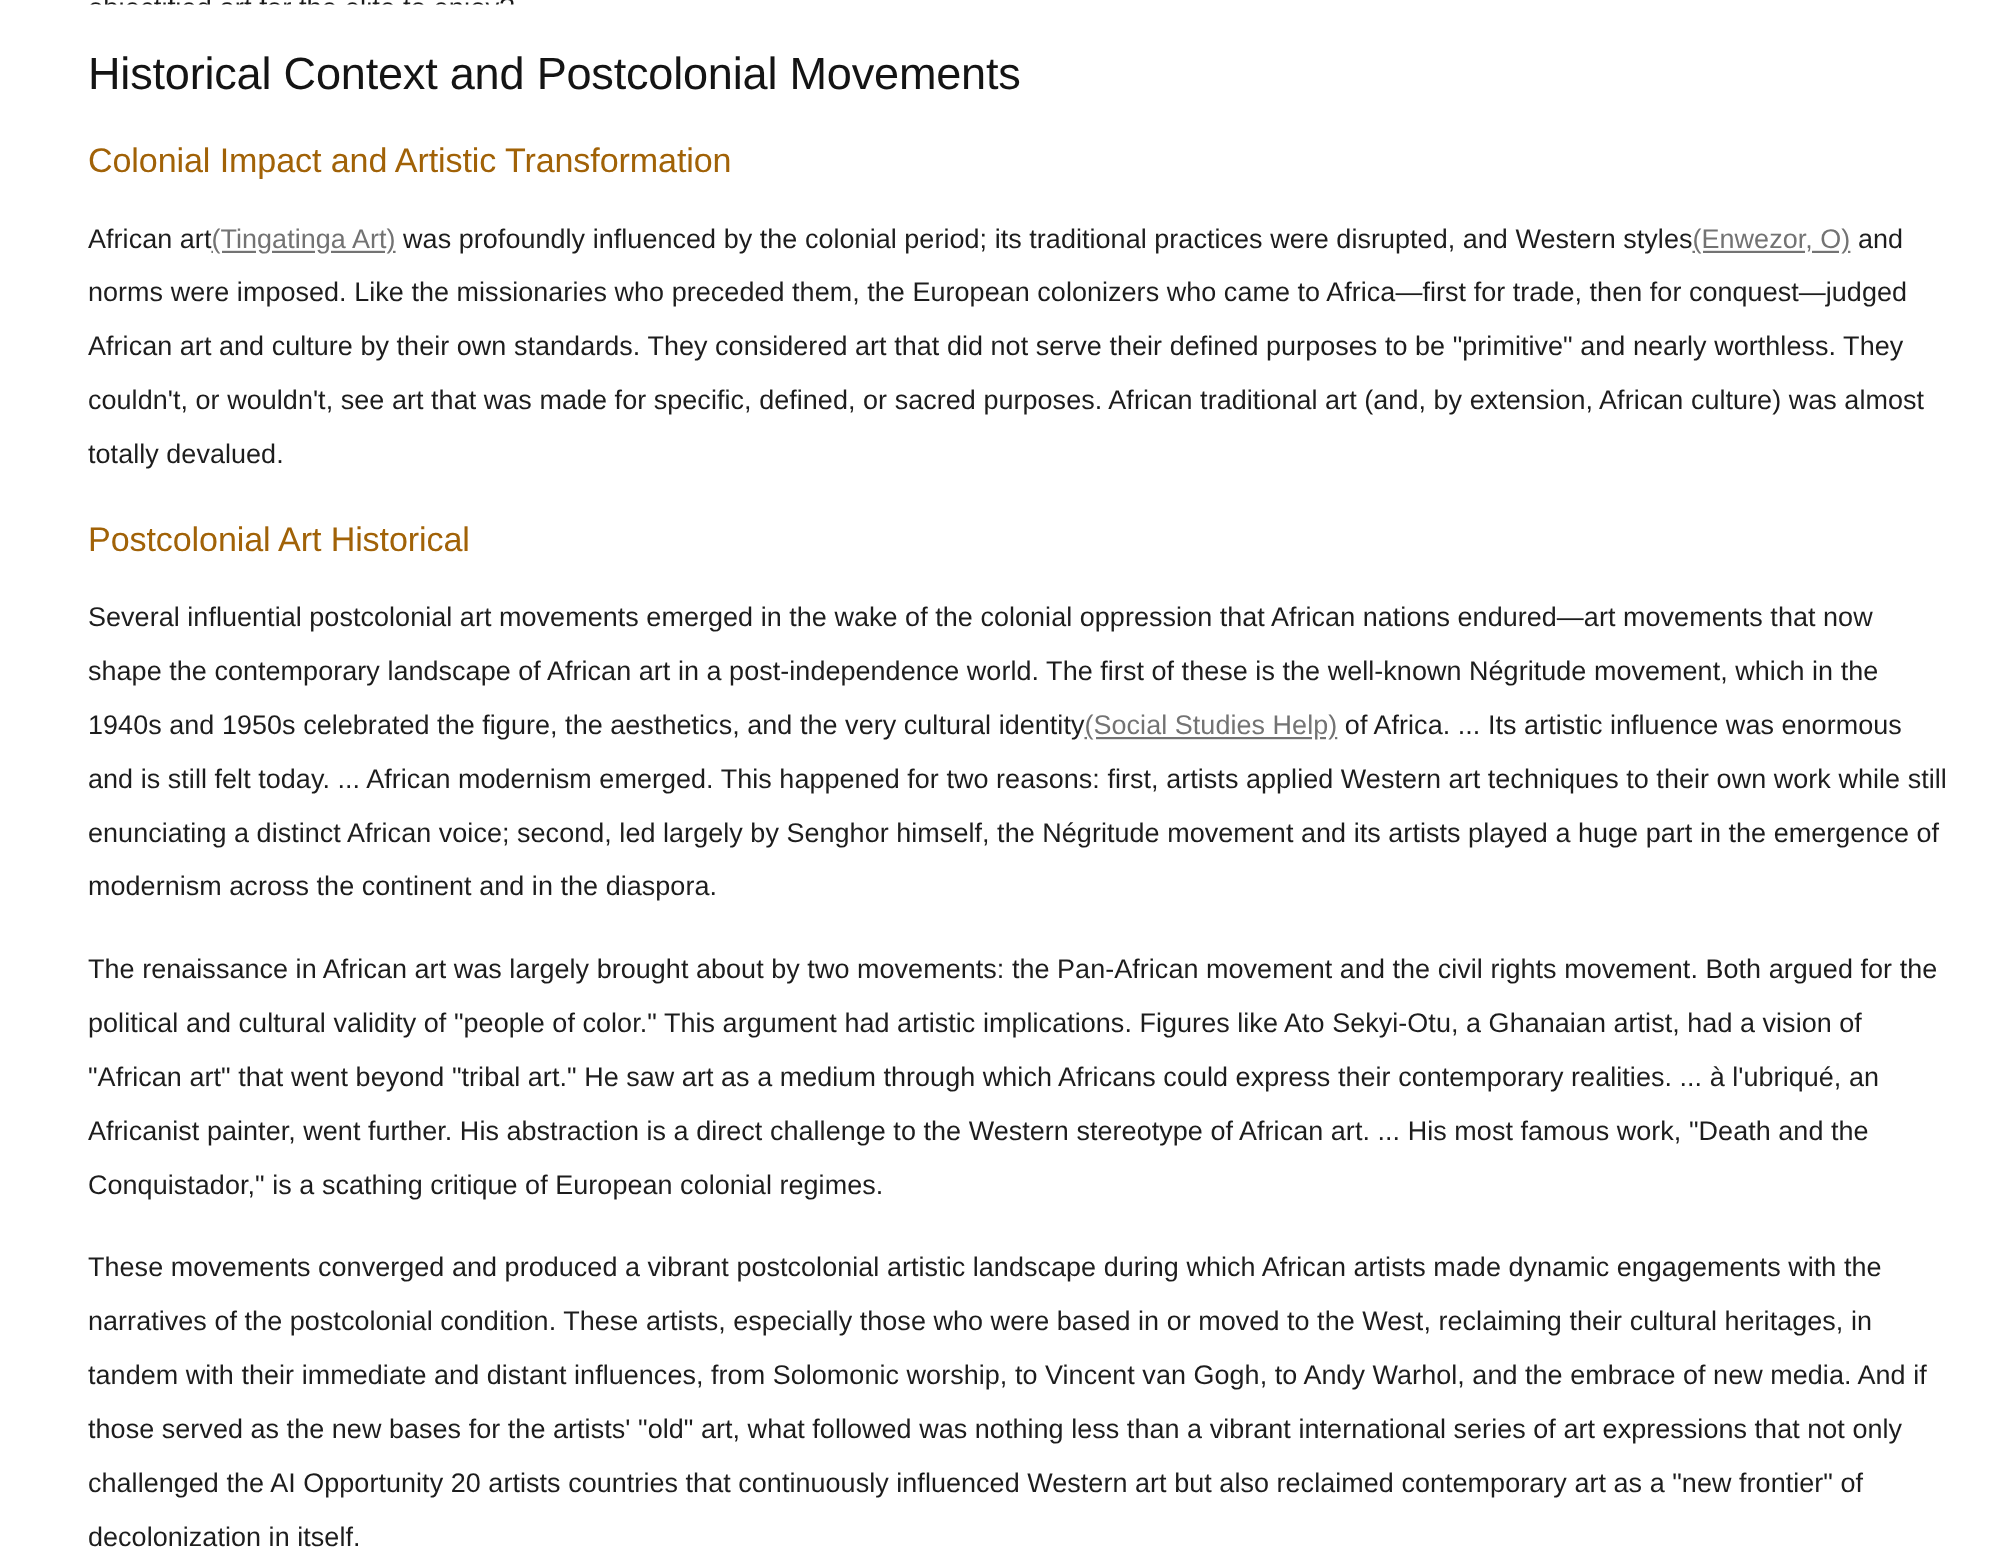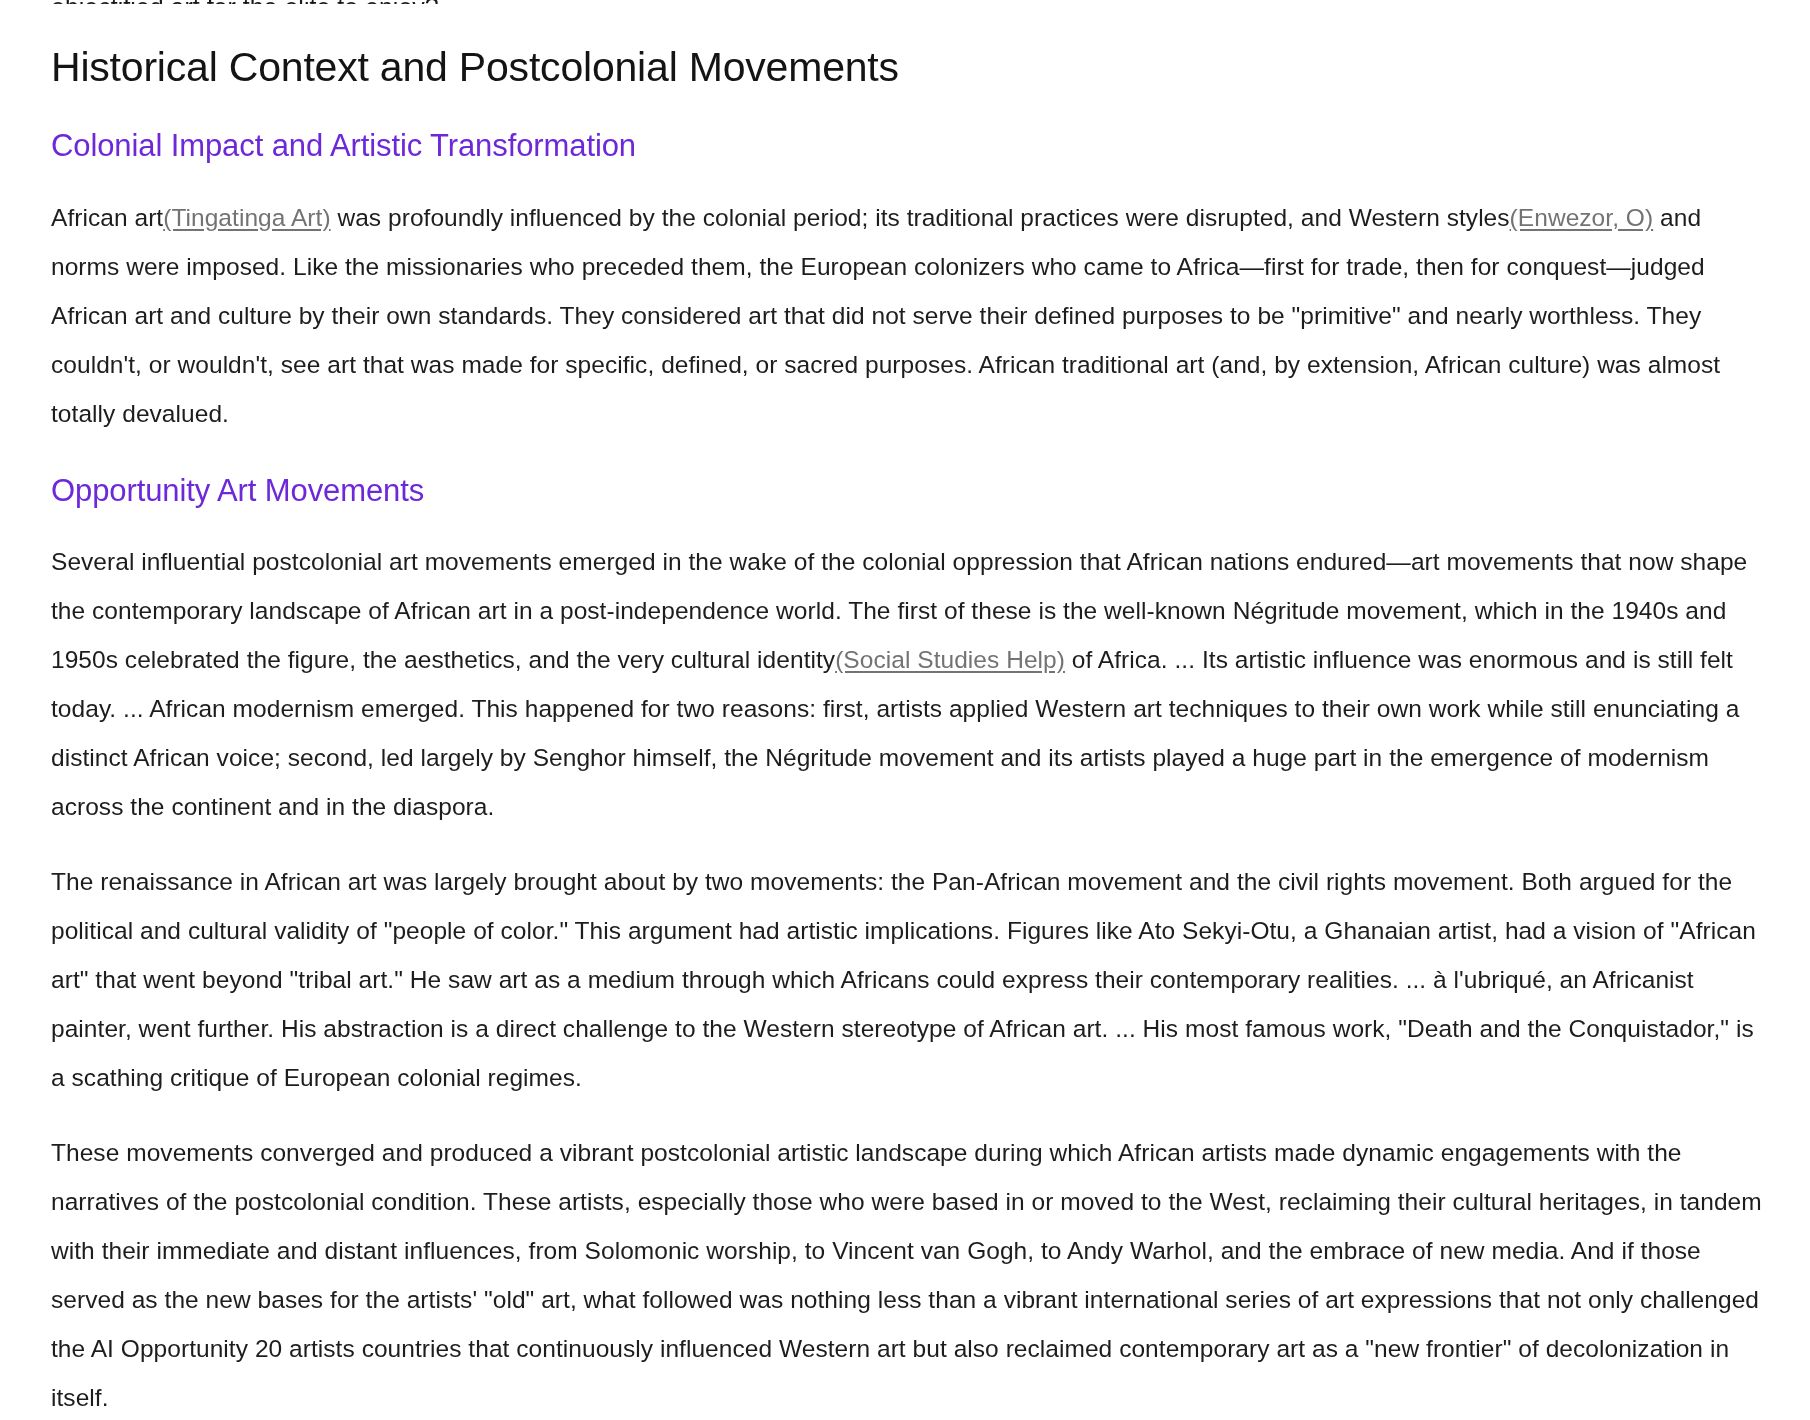--- a/index.html
+++ b/index.html
@@ -11,21 +11,21 @@
     font-family: "Liberation Sans", sans-serif;
     color: #1a1a1a;
     width: 1810px;
     height: 1420px;
     overflow: hidden;
   }
   .page {
     width: 1810px;
     height: 1420px;
     box-sizing: border-box;
-    padding: 0 38px 0 51px;
+    padding: 0 38px 0 80px;
     position: relative;
   }
   .cut-line {
     font-size: 25px;
     line-height: 34px;
     color: #1a1a1a;
     height: 14px;
     overflow: hidden;
     margin: 0 0 0 0;
     position: relative;
@@ -37,21 +37,21 @@
     line-height: 1.25;
     margin: 28px 0 0 0;
     color: #141414;
     letter-spacing: -0.2px;
   }
   h2.sub-title {
     font-size: 31px;
     font-weight: 400;
     line-height: 1.3;
     margin: 33px 0 0 0;
-    color: #6d28d9;
+    color: #a16207;
     letter-spacing: -0.1px;
   }
   p.para {
     font-size: 24.5px;
     line-height: 49px;
     margin: 26px 0 0 0;
     color: #1d1d1d;
     text-align: left;
     letter-spacing: 0.05px;
   }
@@ -69,21 +69,21 @@
   <div class="cut-line">objectified art for the elite to enjoy?</div>
 
   <h1 class="section-title">Historical Context and Postcolonial Movements</h1>
 
   <h2 class="sub-title">Colonial Impact and Artistic Transformation</h2>
 
   <p class="para">
     <span>African art</span><a class="cite" href="#">(Tingatinga Art)</a><span> was profoundly influenced by the colonial period; its traditional practices were disrupted, and Western styles</span><a class="cite" href="#">(Enwezor, O)</a><span> and norms were imposed. Like the missionaries who preceded them, the European colonizers who came to Africa—first for trade, then for conquest—judged African art and culture by their own standards. They considered art that did not serve their defined purposes to be "primitive" and nearly worthless. They couldn't, or wouldn't, see art that was made for specific, defined, or sacred purposes. African traditional art (and, by extension, African culture) was almost totally devalued.</span>
   </p>
 
-  <h2 class="sub-title">Opportunity Art Movements</h2>
+  <h2 class="sub-title">Postcolonial Art Historical</h2>
 
   <p class="para">
     <span>Several influential postcolonial art movements emerged in the wake of the colonial oppression that African nations endured—art movements that now shape the contemporary landscape of African art in a post-independence world. The first of these is the well-known Négritude movement, which in the 1940s and 1950s celebrated the figure, the aesthetics, and the very cultural identity</span><a class="cite" href="#">(Social Studies Help)</a><span> of Africa. ... Its artistic influence was enormous and is still felt today. ... African modernism emerged. This happened for two reasons: first, artists applied Western art techniques to their own work while still enunciating a distinct African voice; second, led largely by Senghor himself, the Négritude movement and its artists played a huge part in the emergence of modernism across the continent and in the diaspora.</span>
   </p>
 
   <p class="para">
     <span>The renaissance in African art was largely brought about by two movements: the Pan-African movement and the civil rights movement. Both argued for the political and cultural validity of "people of color." This argument had artistic implications. Figures like Ato Sekyi-Otu, a Ghanaian artist, had a vision of "African art" that went beyond "tribal art." He saw art as a medium through which Africans could express their contemporary realities. ... à l'ubriqué, an Africanist painter, went further. His abstraction is a direct challenge to the Western stereotype of African art. ... His most famous work, "Death and the Conquistador," is a scathing critique of European colonial regimes.</span>
   </p>
 
   <p class="para">

